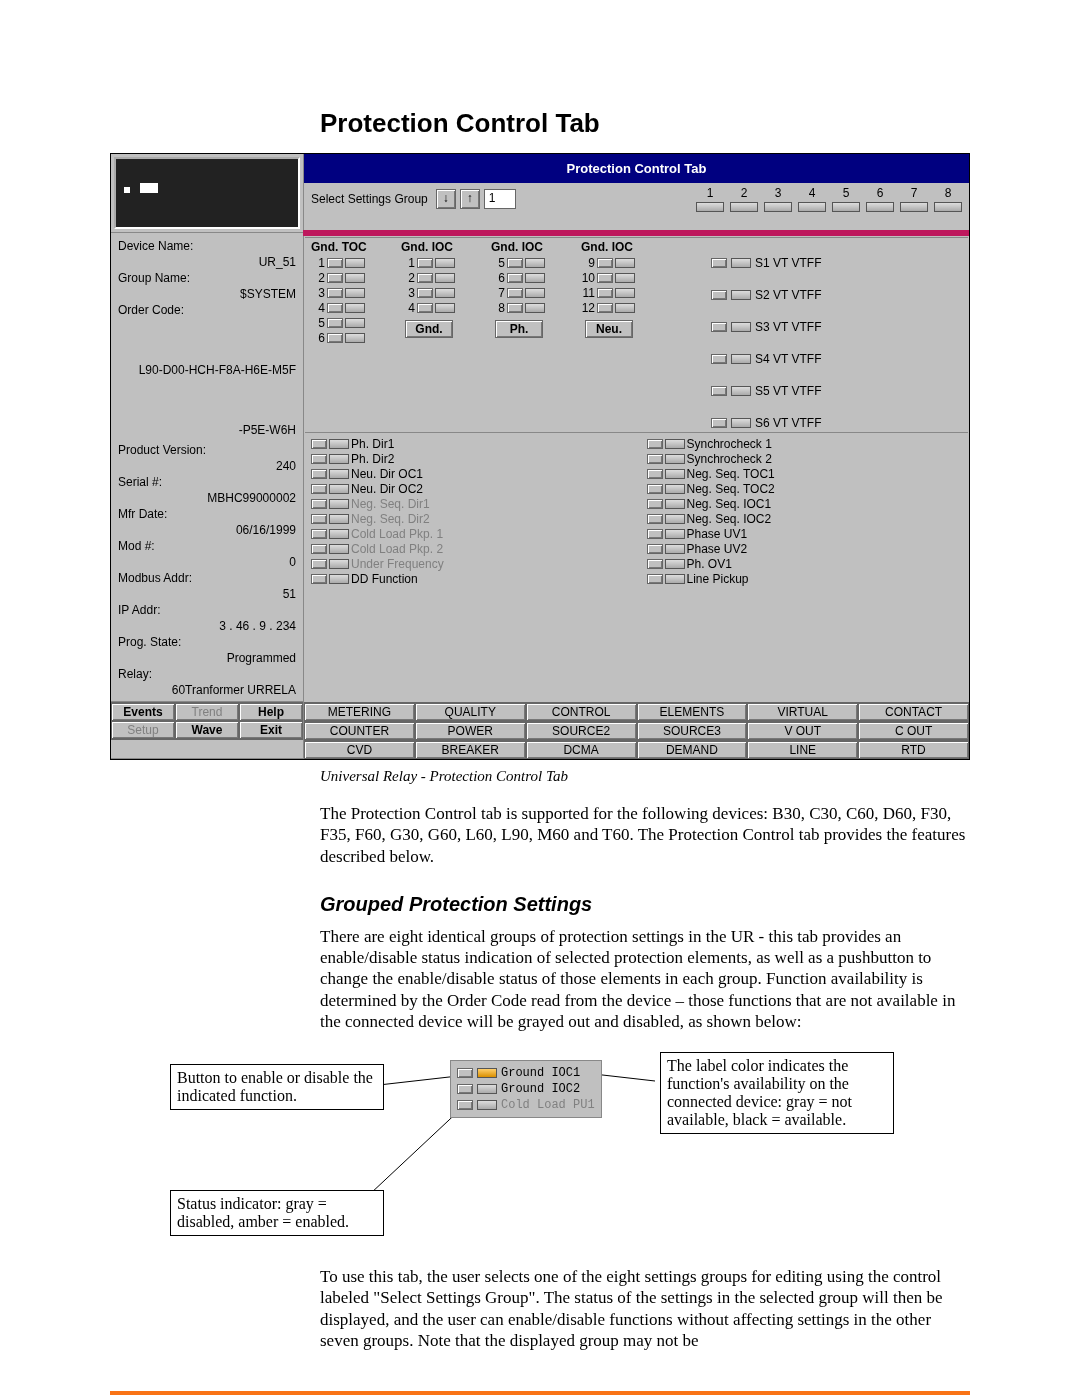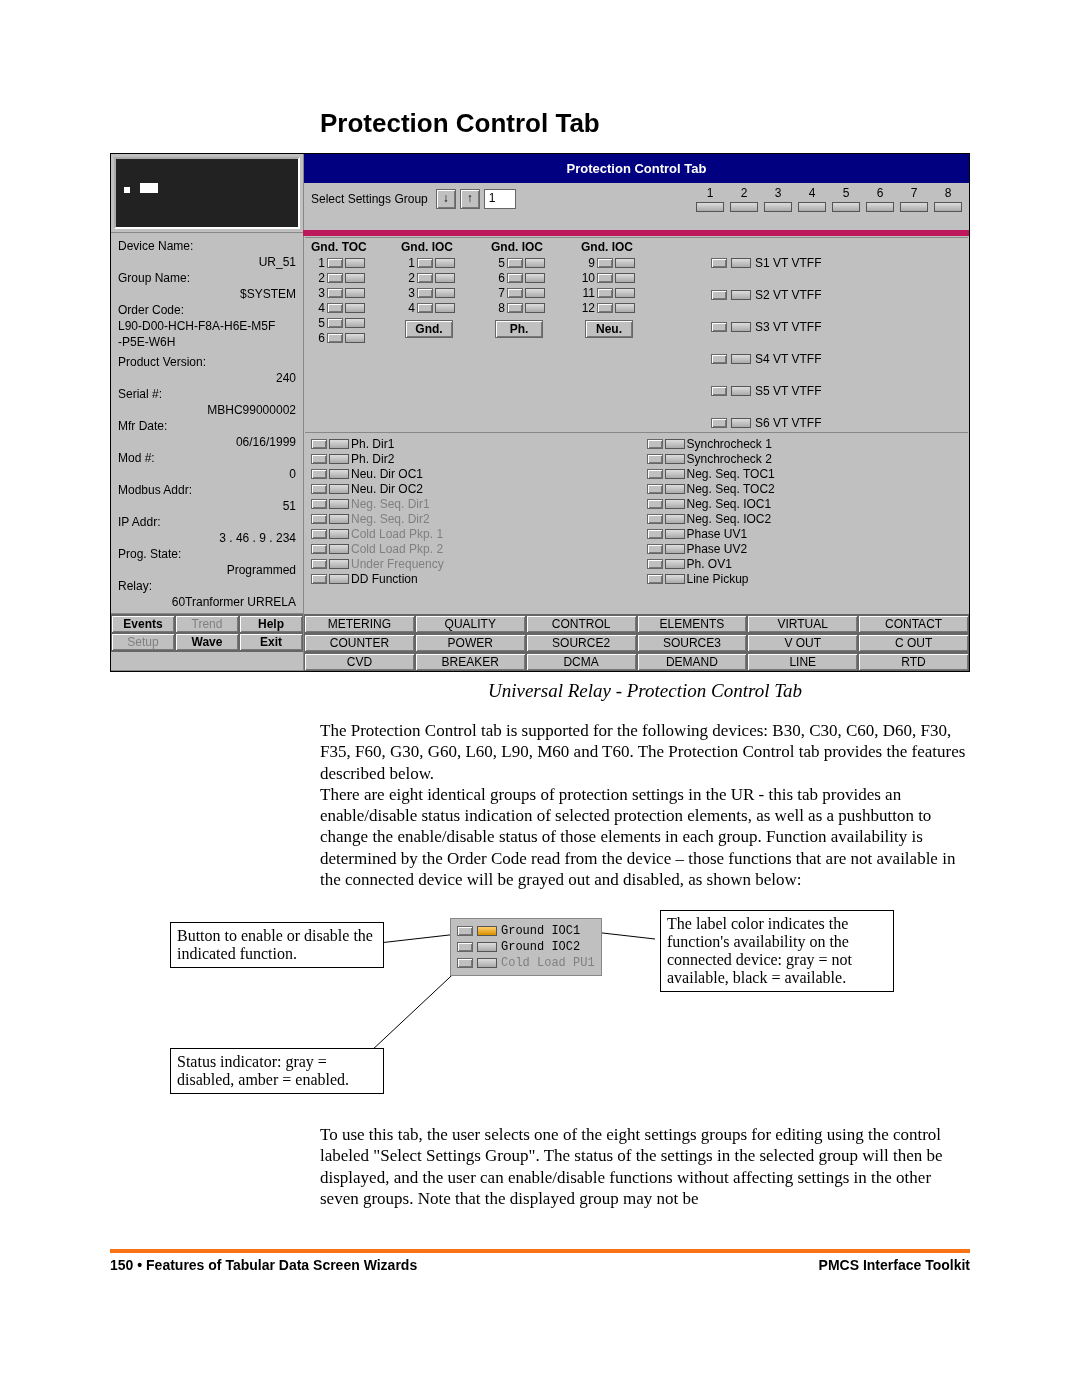--- a/index.html
+++ b/index.html
@@ -31,22 +31,21 @@
     margin: 26px 0 10px 210px;
   }
   .bodytext {
     margin: 0 0 0 210px;
     font-size: 17px;
     line-height: 1.25;
   }
   .caption {
     margin: 8px 0 18px 210px;
     font-style: italic;
-    font-size: 19px;
-    text-align: center;
+    font-size: 15px;
   }
   
   .shot {
     font-family: Arial, Helvetica, sans-serif;
     font-size: 12px;
     background: #c0c0c0;
     border: 1px solid #000;
     width: 860px;
     box-sizing: border-box;
   }
@@ -78,21 +77,21 @@
     content: "";
     position: absolute;
     background: #666;
   }
   .device-img::before { left: 8px; top: 28px; width: 6px; height: 6px; background:#fff; }
   .device-img::after  { left: 24px; top: 24px; width: 18px; height: 10px; background:#fff; }
   .info-rows { padding: 4px 6px 2px 6px; }
   .info-row { display: flex; justify-content: flex-end; line-height: 16px; white-space: nowrap; flex-direction: column; }
   .info-row .lab { }
   .info-row .val { text-align: right; }
-  .info-long { text-align: left; line-height: 16px; white-space: nowrap; }
+  .info-long { text-align: right; line-height: 16px; white-space: nowrap; margin-top: 44px; }
   .btns6 {
     display: grid;
     grid-template-columns: 1fr 1fr 1fr;
     border-top: 1px solid #666;
     border-bottom: 1px solid #666;
   }
   .flatbtn {
     border: 1px solid #666;
     background: #c0c0c0;
     text-align: center;
@@ -621,20 +620,21 @@
               </div>
         </td>
       </tr>
     </tbody>
       </table>
   </div>
 
   <p class="caption">Universal Relay - Protection Control Tab</p>
   <p class="bodytext">The Protection Control tab is supported for the following devices: B30, C30, C60, D60, F30, F35, F60, G30, G60, L60, L90, M60 and T60.  The Protection Control tab provides the features described below.</p>
 
+  <h2>Grouped Protection Settings</h2>
   <p class="bodytext">There are eight identical groups of protection settings in the UR - this tab provides an enable/disable status indication of selected protection elements, as well as a pushbutton to change the enable/disable status of those elements in each group. Function availability is determined by the Order Code read from the device – those functions that are not available in the connected device will be grayed out and disabled, as shown below:</p>
 
   <div class="illus-area">
     <svg class="lines" width="860" height="220">
       <line x1="260" y1="40" x2="348" y2="30" stroke="#000"></line>
       <line x1="475" y1="27" x2="545" y2="35" stroke="#000"></line>
       <line x1="260" y1="148" x2="370" y2="45" stroke="#000"></line>
     </svg>
     <div class="boxnote" style="left:60px; top:18px; width:200px">Button to enable or disable the indicated function.</div>
     <div class="boxnote" style="left:550px; top:6px; width:220px">The label color indicates  the function's availability on the connected device: gray = not available, black = available.</div>

